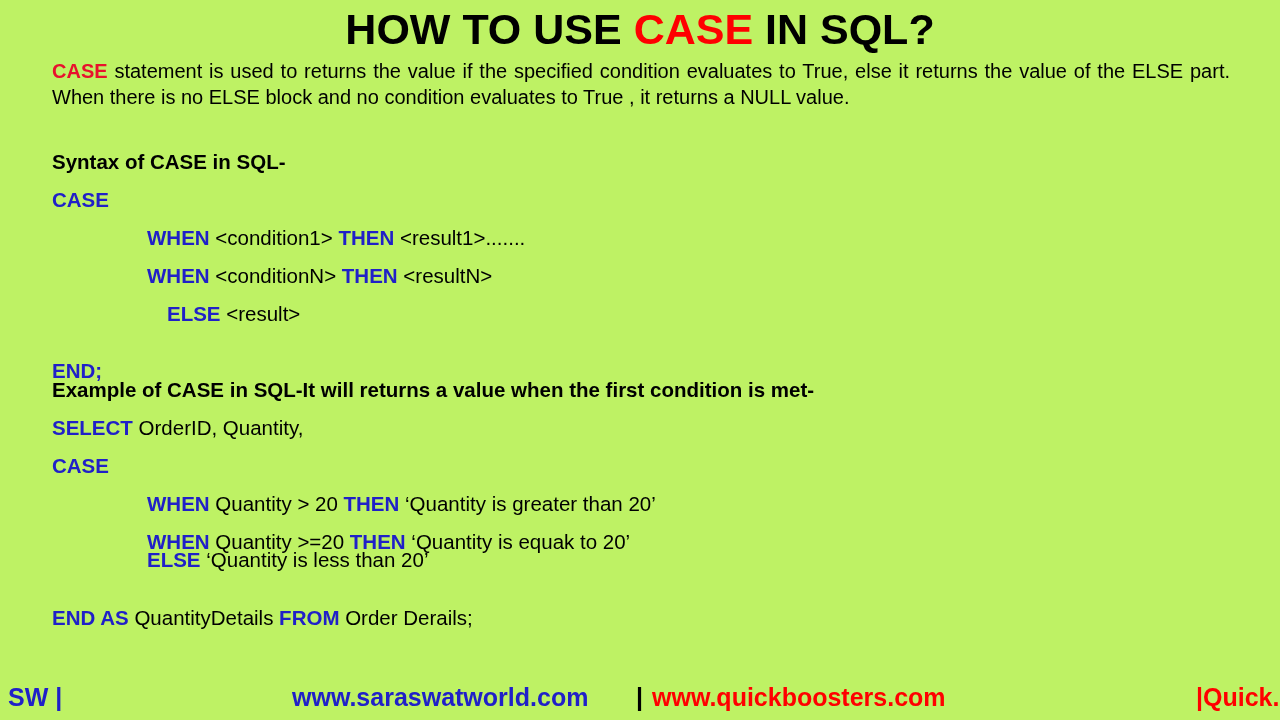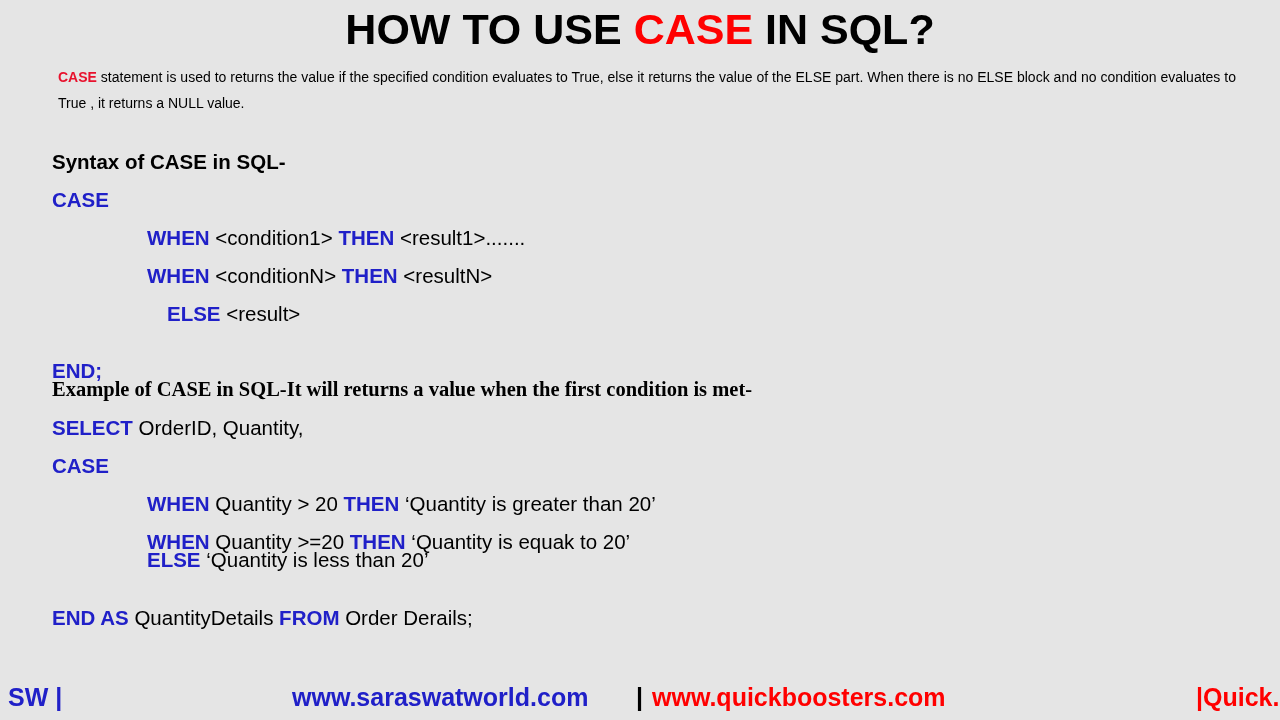--- a/index.html
+++ b/index.html
@@ -14,44 +14,44 @@
     overflow: hidden;
     font-family: "Liberation Sans", sans-serif;
     color: #000000;
     position: relative;
   }
 
   .slide {
     position: relative;
     width: 1280px;
     height: 720px;
-    background: #e5e5e5;
+    background: #bef264;
   }
 
   
   .title {
     position: absolute;
     left: 0;
     top: 4px;
     width: 1280px;
     text-align: center;
     font-family: "Liberation Sans Narrow", "Liberation Sans", sans-serif;
     font-weight: bold;
     font-size: 43px;
     line-height: 50px;
     letter-spacing: 0px;
     white-space: nowrap;
     color: #000000;
   }
   .title .red { color: #FF0000; }
 
   .intro {
-    margin: 6px;
+    margin: 0;
     text-align: justify;
-    font-size: 14px;
+    font-size: 20px;
     line-height: 25.5px;
     color: #000000;
     width: 1178px;
   }
   .intro .red {
     color: #E8112D;
     font-weight: bold;
   }
 
   .kw {
@@ -109,21 +109,21 @@
   <div class="ln indent" style="top:264px;">
     <span class="kw">WHEN</span><span> &lt;conditionN&gt; </span><span class="kw">THEN</span><span> &lt;resultN&gt;</span>
   </div>
 
   <div class="ln indent" style="top:302px;margin-left:20px;">
     <span class="kw">ELSE</span><span> &lt;result&gt;</span>
   </div>
 
   <div class="ln kw" style="top:340px;margin-top:19px;">END;</div>
 
-  <div class="ln bold" style="top:378px;font-family:Liberation Serif, serif;">Example of CASE in SQL-It will returns a value when the first condition is met-</div>
+  <div class="ln bold" style="top:378px;">Example of CASE in SQL-It will returns a value when the first condition is met-</div>
 
   <div class="ln" style="top:416px;">
     <span class="kw">SELECT</span><span> OrderID, Quantity,</span>
   </div>
 
   <div class="ln kw" style="top:454px;">CASE</div>
 
   <div class="ln indent" style="top:492px;">
     <span class="kw">WHEN</span><span> Quantity &gt; 20 </span><span class="kw">THEN</span><span>  ‘Quantity is greater than 20’</span>
   </div>

